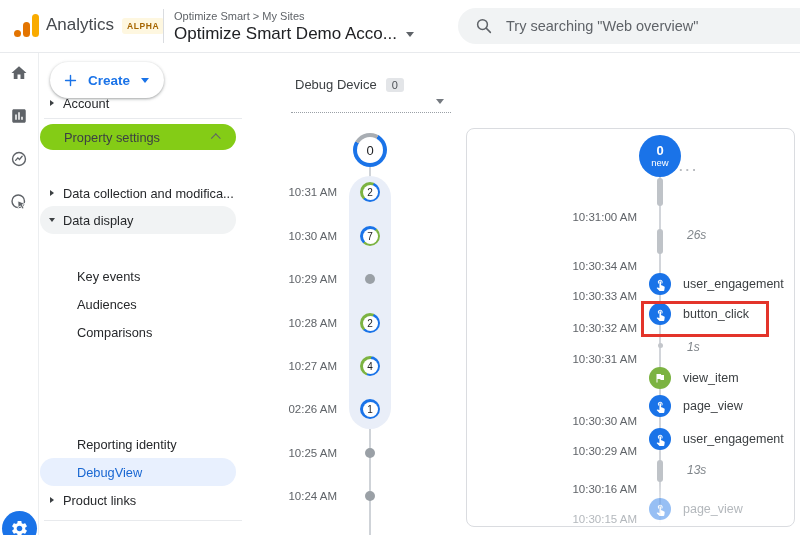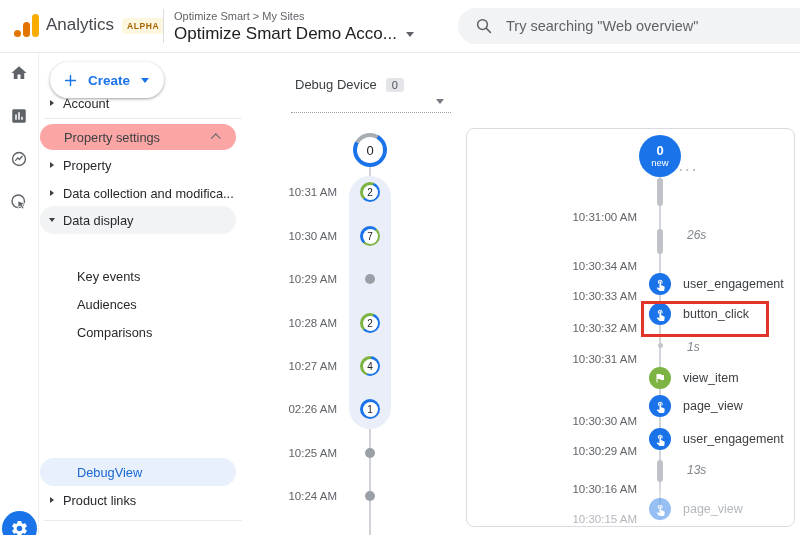--- a/index.html
+++ b/index.html
@@ -34,21 +34,21 @@
   .nav{position:absolute;left:38px;top:52px;width:212px;height:483px;background:#fff;z-index:10;}
   .create-btn{position:absolute;left:12px;top:10px;height:36px;padding:0 15px 0 12px;border-radius:18px;background:#fff;
     box-shadow:0 1px 2px rgba(60,64,67,.3),0 1px 3px 1px rgba(60,64,67,.15);
     display:inline-flex;align-items:center;gap:9px;color:#1a73e8;font-size:13.5px;font-weight:bold;z-index:6;cursor:pointer;}
   .create-btn .caret{color:#1a73e8;margin-left:2px;}
   .nav-row{position:absolute;left:2px;width:196px;height:28px;display:flex;align-items:center;font-size:12.8px;color:#26282b;cursor:pointer;box-sizing:border-box;}
   .tri-r{width:0;height:0;border-top:3.8px solid transparent;border-bottom:3.8px solid transparent;border-left:4.8px solid #3c4043;margin:0 9px 0 10px;flex:0 0 auto;}
   .tri-d{width:0;height:0;border-left:3.8px solid transparent;border-right:3.8px solid transparent;border-top:4.8px solid #3c4043;margin:0 8px 0 9px;flex:0 0 auto;}
   .nav-sub{padding-left:37px;}
   .nav-divider{position:absolute;left:6px;width:198px;border-top:1px solid #e8eaed;}
-  .ps-header{position:absolute;left:2px;top:72px;width:196px;height:26px;background:#fca5a5;border-radius:13px;display:flex;align-items:center;padding:0 16px 0 24px;box-sizing:border-box;font-size:12.8px;color:#3c4043;cursor:pointer;}
+  .ps-header{position:absolute;left:2px;top:72px;width:196px;height:26px;background:#84cc16;border-radius:13px;display:flex;align-items:center;padding:0 16px 0 24px;box-sizing:border-box;font-size:12.8px;color:#3c4043;cursor:pointer;}
   .chev-up{width:6px;height:6px;border-left:1.6px solid #5f6368;border-top:1.6px solid #5f6368;transform:rotate(45deg) translateY(1px);margin-left:auto;}
   .pill-gray{background:#f1f3f4;border-radius:14px;}
   .pill-blue{background:#e8f0fe;border-radius:14px;color:#1967d2 !important;text-align:right;}
 
   
   .dbg-label{position:absolute;left:295px;top:77px;font-size:13px;color:#3c4043;display:flex;align-items:center;gap:9px;}
   .dbg-badge{background:#e3e5e8;border-radius:3px;padding:1px 6px;font-size:11px;color:#4d5156;}
   .dbg-caret{position:absolute;left:436px;top:99px;color:#757a80;}
   .dbg-dotted{position:absolute;left:291px;top:112px;width:160px;border-top:1.5px dotted #9aa0a6;}
   .mid-vline{position:absolute;left:369px;top:167px;width:1.5px;height:368px;background:#cfd3d8;}
@@ -145,40 +145,39 @@
     <span>Create</span>
     <span class="caret"></span>
   </div>
   <div class="nav-divider" style="top:66px"></div>
 
   <div class="ps-header">
     <span>Property settings</span>
     <span class="chev-up"></span>
   </div>
 
-  <div class="nav-row" style="top:99px">
-    <span class="tri-r"></span>
-    <span>Property</span>
-  </div>
   <div class="nav-row" style="top:127px">
     <span class="tri-r"></span>
     <span>Data collection and modifica...</span>
   </div>
   <div class="nav-row pill-gray" style="top:154px">
     <span class="tri-d"></span>
     <span>Data display</span>
   </div>
   <div class="nav-row nav-sub" style="top:210px">
     <span>Key events</span>
   </div>
   <div class="nav-row nav-sub" style="top:238px">
     <span>Audiences</span>
   </div>
   <div class="nav-row nav-sub" style="top:266px">
     <span>Comparisons</span>
+  </div>
+  <div class="nav-row nav-sub" style="top:378px">
+    <span>Reporting identity</span>
   </div>
   <div class="nav-row nav-sub pill-blue" style="top:406px">
     <span>DebugView</span>
   </div>
   <div class="nav-row" style="top:434px">
     <span class="tri-r"></span>
     <span>Product links</span>
   </div>
   <div class="nav-divider" style="top:468px"></div>
 </div>

